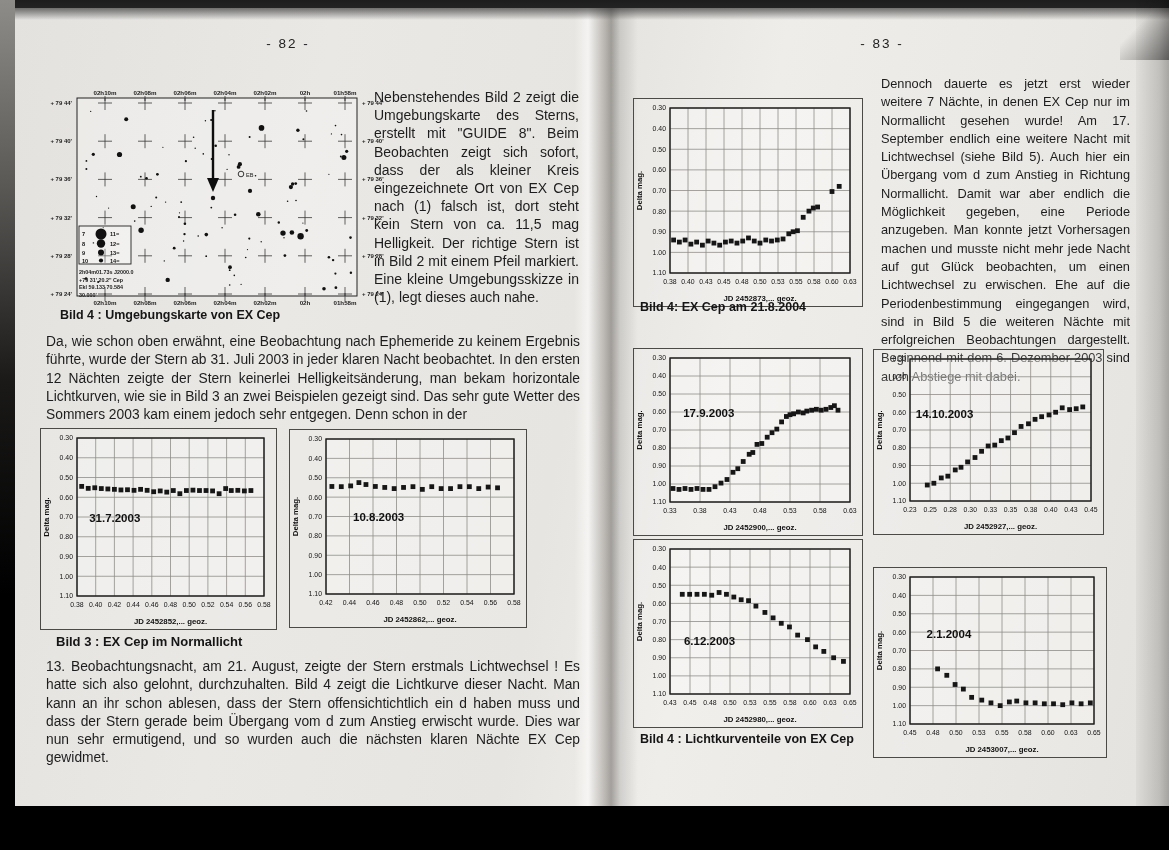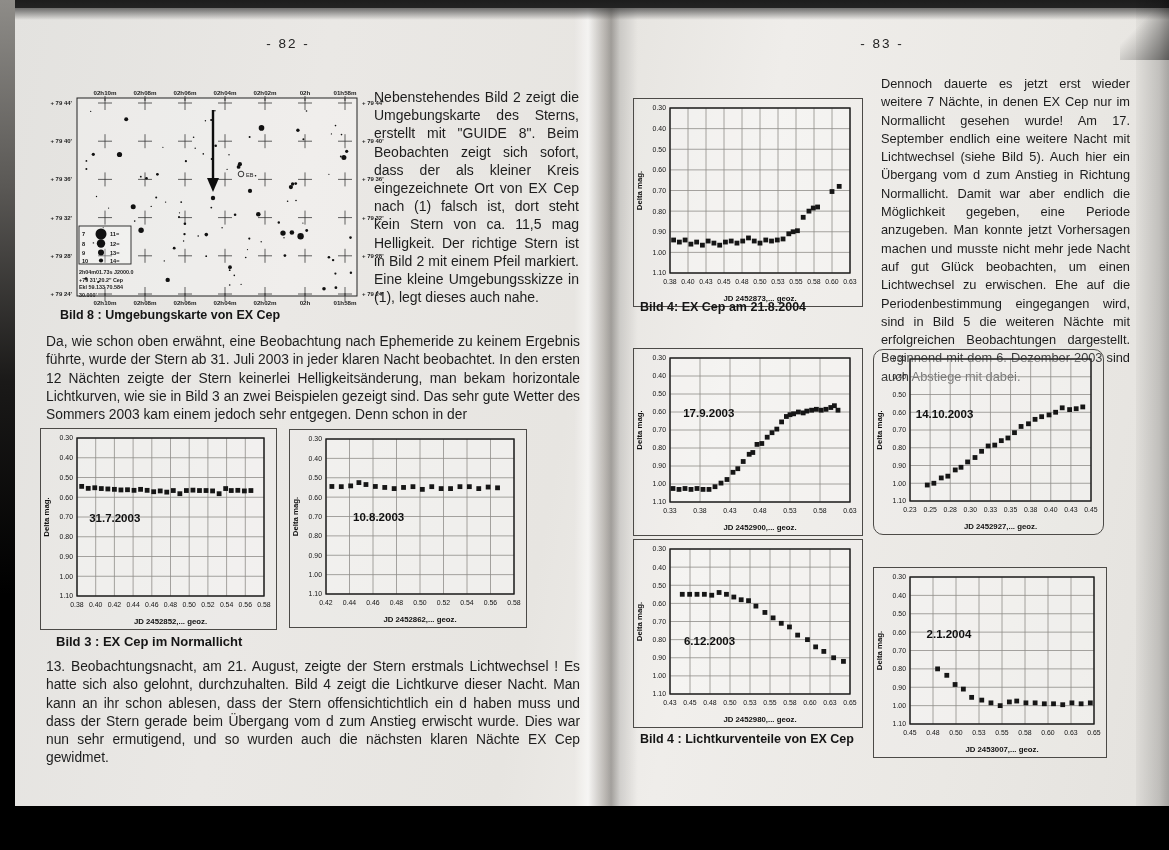--- a/index.html
+++ b/index.html
@@ -274,21 +274,21 @@
         <text x="65" y="170.5" font-size="5.6" text-anchor="start" fill="#111" font-weight="bold">13=</text>
         <text x="37" y="178.5" font-size="5.6" text-anchor="start" fill="#111" font-weight="bold">10</text>
         <circle cx="56" cy="176.5" r="2.1" fill="#111"></circle>
         <text x="65" y="178.5" font-size="5.6" text-anchor="start" fill="#111" font-weight="bold">14=</text>
         <text x="34" y="190" font-size="5.4" text-anchor="start" fill="#222" font-weight="bold">2h04m01.73s  J2000.0</text>
         <text x="34" y="197.6" font-size="5.4" text-anchor="start" fill="#222" font-weight="bold">+79 31' 20.2"  Cep</text>
         <text x="34" y="205.2" font-size="5.4" text-anchor="start" fill="#222" font-weight="bold">Ekl 59.133 70.584</text>
         <text x="34" y="212.8" font-size="5.4" text-anchor="start" fill="#222" font-weight="bold">30.000'</text>
       </svg>
     </div>
-  <div class="cap" style="left:60px;top:308px;font-size:12.5px;">Bild 8 : Umgebungskarte von EX Cep</div>
+  <div class="cap" style="left:60px;top:308px;font-size:12.5px;">Bild 4 : Umgebungskarte von EX Cep</div>
 
   <div class="para" style="left:374px;top:88px;width:205px;font-size:14px;line-height:18.2px;">Nebenstehendes Bild 2 zeigt die Umgebungskarte des Sterns, erstellt mit "GUIDE 8". Beim Beobachten zeigt sich sofort, dass der als kleiner Kreis eingezeichnete Ort von EX Cep nach (1) falsch ist, dort steht kein Stern von ca. 11,5 mag Helligkeit. Der richtige Stern ist in Bild 2 mit einem Pfeil markiert. Eine kleine Umgebungsskizze in (1), legt dieses auch nahe.</div>
 
   <div class="para" style="left:46px;top:333px;width:534px;font-size:13.8px;line-height:18.3px;">Da, wie schon oben erwähnt, eine Beobachtung nach Ephemeride zu keinem Ergebnis führte, wurde der Stern ab 31. Juli 2003 in jeder klaren Nacht beobachtet. In den ersten 12 Nächten zeigte der Stern keinerlei Helligkeitsänderung, man bekam horizontale Lichtkurven, wie sie in Bild 3 an zwei Beispielen gezeigt sind. Das sehr gute Wetter des Sommers 2003 kam einem jedoch sehr entgegen. Denn schon in der</div>
 
   <div class="chart-box" style="left:40px;top:428px;width:235px;height:200px;">
       <svg xmlns="http://www.w3.org/2000/svg" width="235" height="200">
         <rect x="36" y="9" width="187" height="158" fill="rgba(255,255,255,0.30)"></rect>
         <line x1="36" y1="9" x2="36" y2="167" stroke="#8f8d89" stroke-width="0.8"></line>
         <text x="36" y="178" font-size="6.9" text-anchor="middle" fill="#141414">0.38</text>
@@ -582,21 +582,21 @@
         <rect x="184.79999999999998" y="58.79999999999999" width="4.8" height="4.8" fill="#161616"></rect>
         <rect x="189.59999999999997" y="57.9" width="4.8" height="4.8" fill="#161616"></rect>
         <rect x="194.39999999999998" y="56.099999999999994" width="4.8" height="4.8" fill="#161616"></rect>
         <rect x="197.99999999999997" y="54.29999999999999" width="4.8" height="4.8" fill="#161616"></rect>
         <rect x="201.59999999999997" y="58.79999999999999" width="4.8" height="4.8" fill="#161616"></rect>
         <text x="49.19999999999998" y="67.9" font-size="11.5" text-anchor="start" fill="#101010" font-weight="bold">17.9.2003</text>
         <text x="126" y="181" font-size="7.8" text-anchor="middle" fill="#101010" font-weight="bold">JD 2452900,... geoz.</text>
         <text transform="translate(8,81) rotate(-90)" font-size="7.8" text-anchor="middle" font-weight="bold" fill="#101010">Delta mag.</text>
       </svg>
     </div>
-  <div class="chart-box" style="left:873px;top:349px;width:229px;height:184px;border-radius:10px;">
+  <div class="chart-box" style="left:873px;top:349px;width:229px;height:184px;">
       <svg xmlns="http://www.w3.org/2000/svg" width="229" height="184">
         <rect x="36" y="9" width="181" height="142" fill="rgba(255,255,255,0.30)"></rect>
         <line x1="36" y1="9" x2="36" y2="151" stroke="#8f8d89" stroke-width="0.8"></line>
         <text x="36" y="162" font-size="6.9" text-anchor="middle" fill="#141414">0.23</text>
         <line x1="56.111111111111114" y1="9" x2="56.111111111111114" y2="151" stroke="#8f8d89" stroke-width="0.8"></line>
         <text x="56.111111111111114" y="162" font-size="6.9" text-anchor="middle" fill="#141414">0.25</text>
         <line x1="76.22222222222223" y1="9" x2="76.22222222222223" y2="151" stroke="#8f8d89" stroke-width="0.8"></line>
         <text x="76.22222222222223" y="162" font-size="6.9" text-anchor="middle" fill="#141414">0.28</text>
         <line x1="96.33333333333334" y1="9" x2="96.33333333333334" y2="151" stroke="#8f8d89" stroke-width="0.8"></line>
         <text x="96.33333333333334" y="162" font-size="6.9" text-anchor="middle" fill="#141414">0.30</text>

